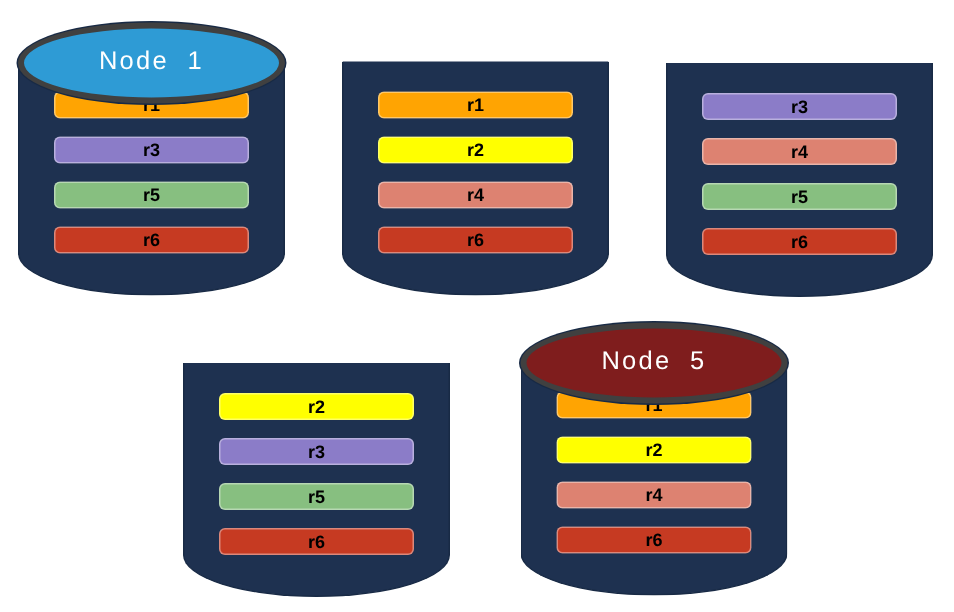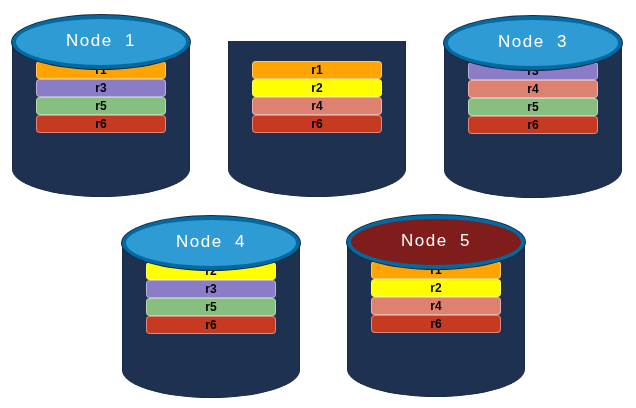--- a/index.html
+++ b/index.html
@@ -33,21 +33,21 @@
     border-radius: 0 0 50% 50% / 0 0 28px 28px;
   }
   .cyl-top {
     position: absolute;
     top: 0;
     left: 0;
     right: 0;
     height: 54px;
     box-sizing: border-box;
     background: #2E9BD5;
-    border: 4px solid #0369a1;
+    border: 4px solid #404040;
     border-radius: 50%;
     display: flex;
     align-items: center;
     justify-content: center;
     box-shadow: 0 0 0 1px #182A45;
   }
   .node-title {
     color: #ffffff;
     font-size: 17px;
     letter-spacing: 1.5px;
@@ -55,20 +55,21 @@
     margin-top: -2px;
   }
   .bars {
     position: absolute;
     left: 24px;
     right: 24px;
     top: 46px;
   }
   .bar {
     height: 18px;
+    margin-bottom: 12px;
     border-radius: 4px;
     border: 1px solid rgba(255,255,255,0.40);
     box-sizing: border-box;
     display: flex;
     align-items: center;
     justify-content: center;
   }
   .bar-label {
     color: #000000;
     font-weight: bold;
@@ -135,43 +136,37 @@
       <div class="bar" style="background: rgb(221, 130, 113);">
           <span class="bar-label">r4</span>
         </div>
       <div class="bar" style="background: rgb(135, 191, 128);">
           <span class="bar-label">r5</span>
         </div>
       <div class="bar" style="background: rgb(198, 58, 34);">
           <span class="bar-label">r6</span>
         </div>
     </div>
-    <div class="cyl-top" style="background: rgb(46, 155, 213);">
-      <span class="node-title">Node  3</span>
-    </div>
   </div>
 
   <div class="cylinder p4">
     <div class="cyl-body" style="background: rgb(30, 49, 80);"></div>
     <div class="bars">
       <div class="bar" style="background: rgb(255, 255, 0);">
           <span class="bar-label">r2</span>
         </div>
       <div class="bar" style="background: rgb(139, 124, 200);">
           <span class="bar-label">r3</span>
         </div>
       <div class="bar" style="background: rgb(135, 191, 128);">
           <span class="bar-label">r5</span>
         </div>
       <div class="bar" style="background: rgb(198, 58, 34);">
           <span class="bar-label">r6</span>
         </div>
-    </div>
-    <div class="cyl-top" style="background: rgb(46, 155, 213);">
-      <span class="node-title">Node  4</span>
     </div>
   </div>
 
   <div class="cylinder p5">
     <div class="cyl-body" style="background: rgb(30, 49, 80);"></div>
     <div class="bars">
       <div class="bar" style="background: rgb(255, 164, 2);">
           <span class="bar-label">r1</span>
         </div>
       <div class="bar" style="background: rgb(255, 255, 0);">

